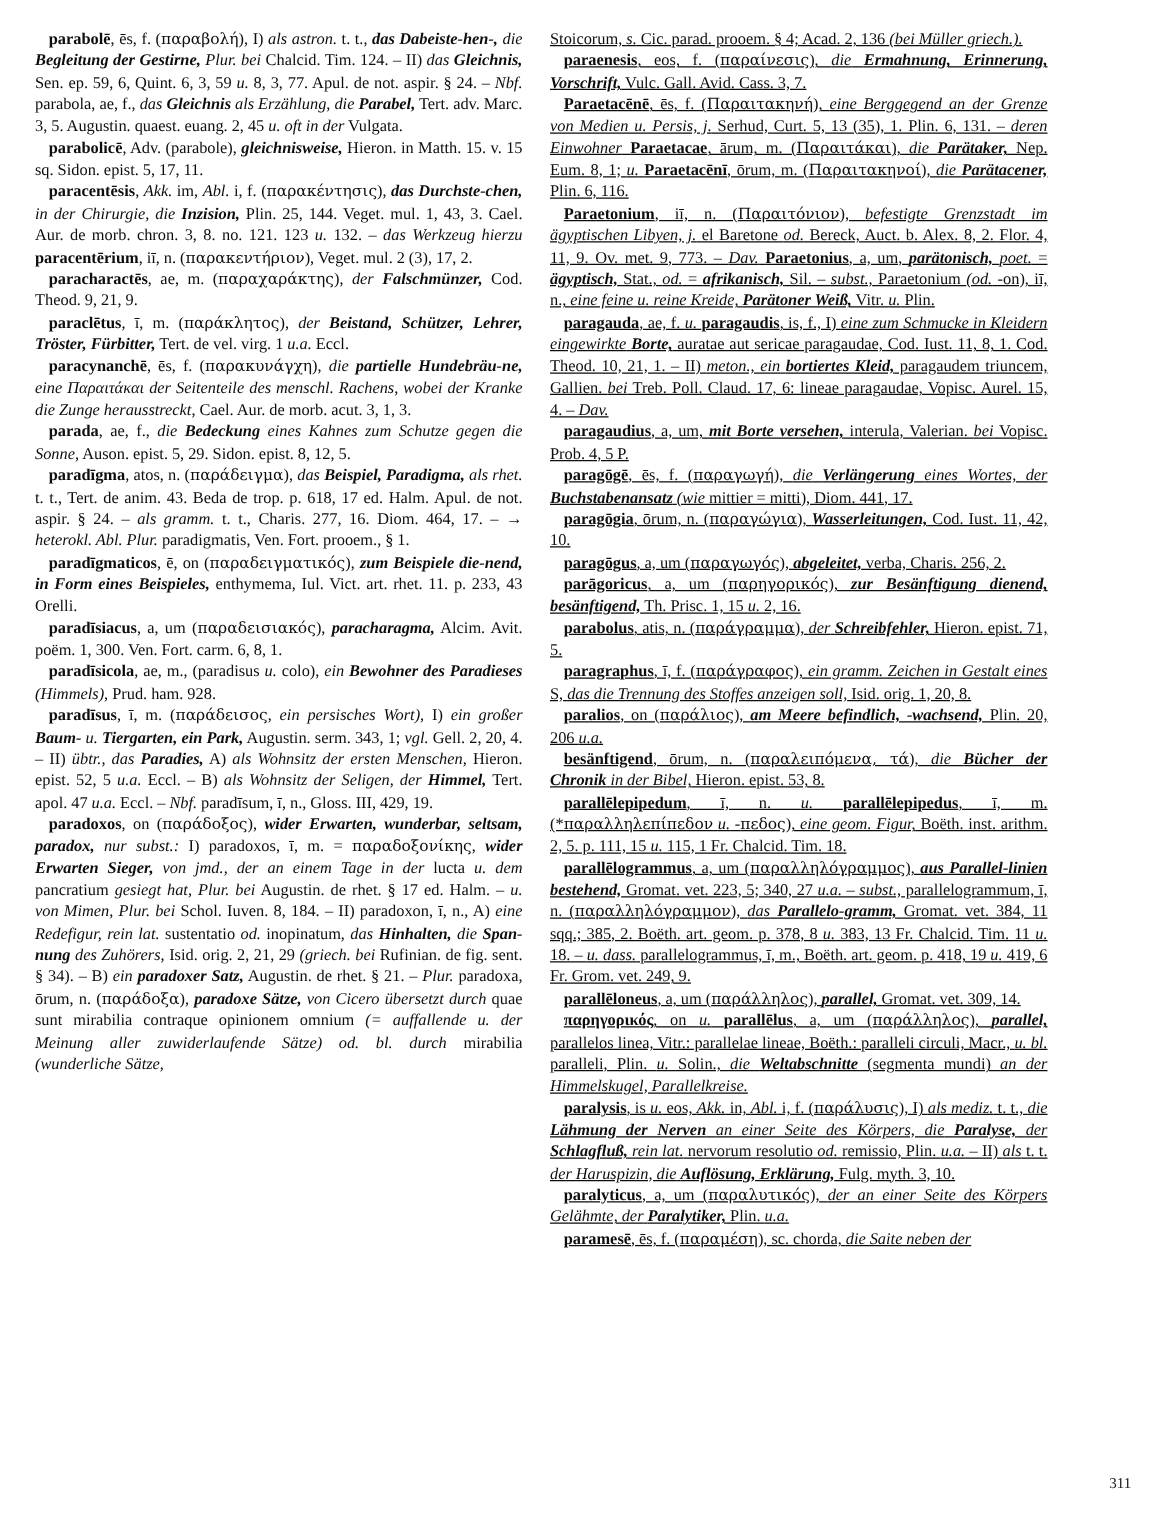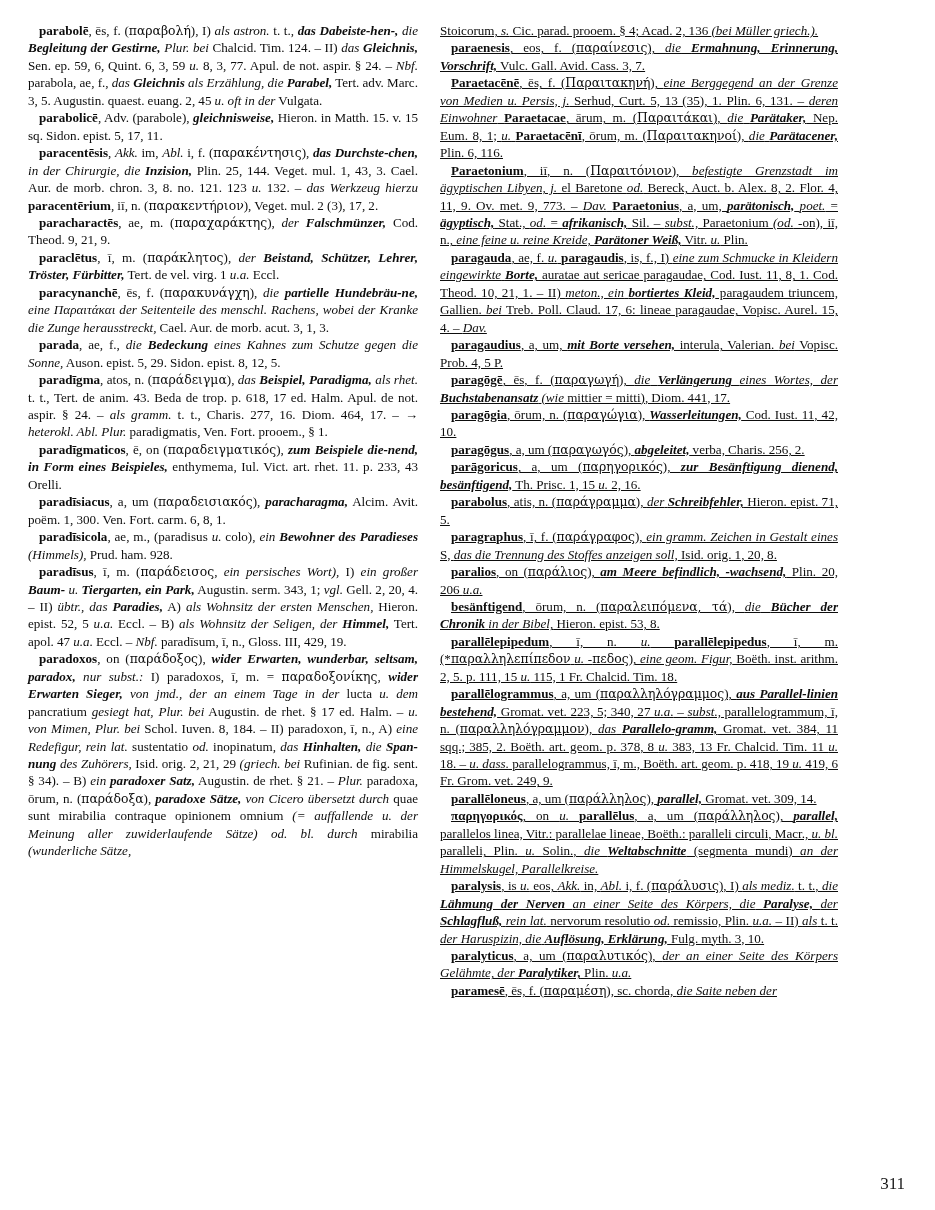--- a/index.html
+++ b/index.html
@@ -51,21 +51,21 @@
   }
   b { font-weight: bold; }
   i { font-style: italic; }
   .bi { font-weight: bold; font-style: italic; }
   .gk { font-family: "DejaVu Serif", serif; font-size: 12.4px; }
 
   .folio {
     position: absolute;
     right: 30px;
     bottom: 16px;
-    font-size: 17px;
+    font-size: 12px;
     font-family: "Liberation Serif", serif;
     color: #1a1a1a;
   }
 </style>
 </head>
 <body>
 
 <div id="page">
   <div class="columns">
 

